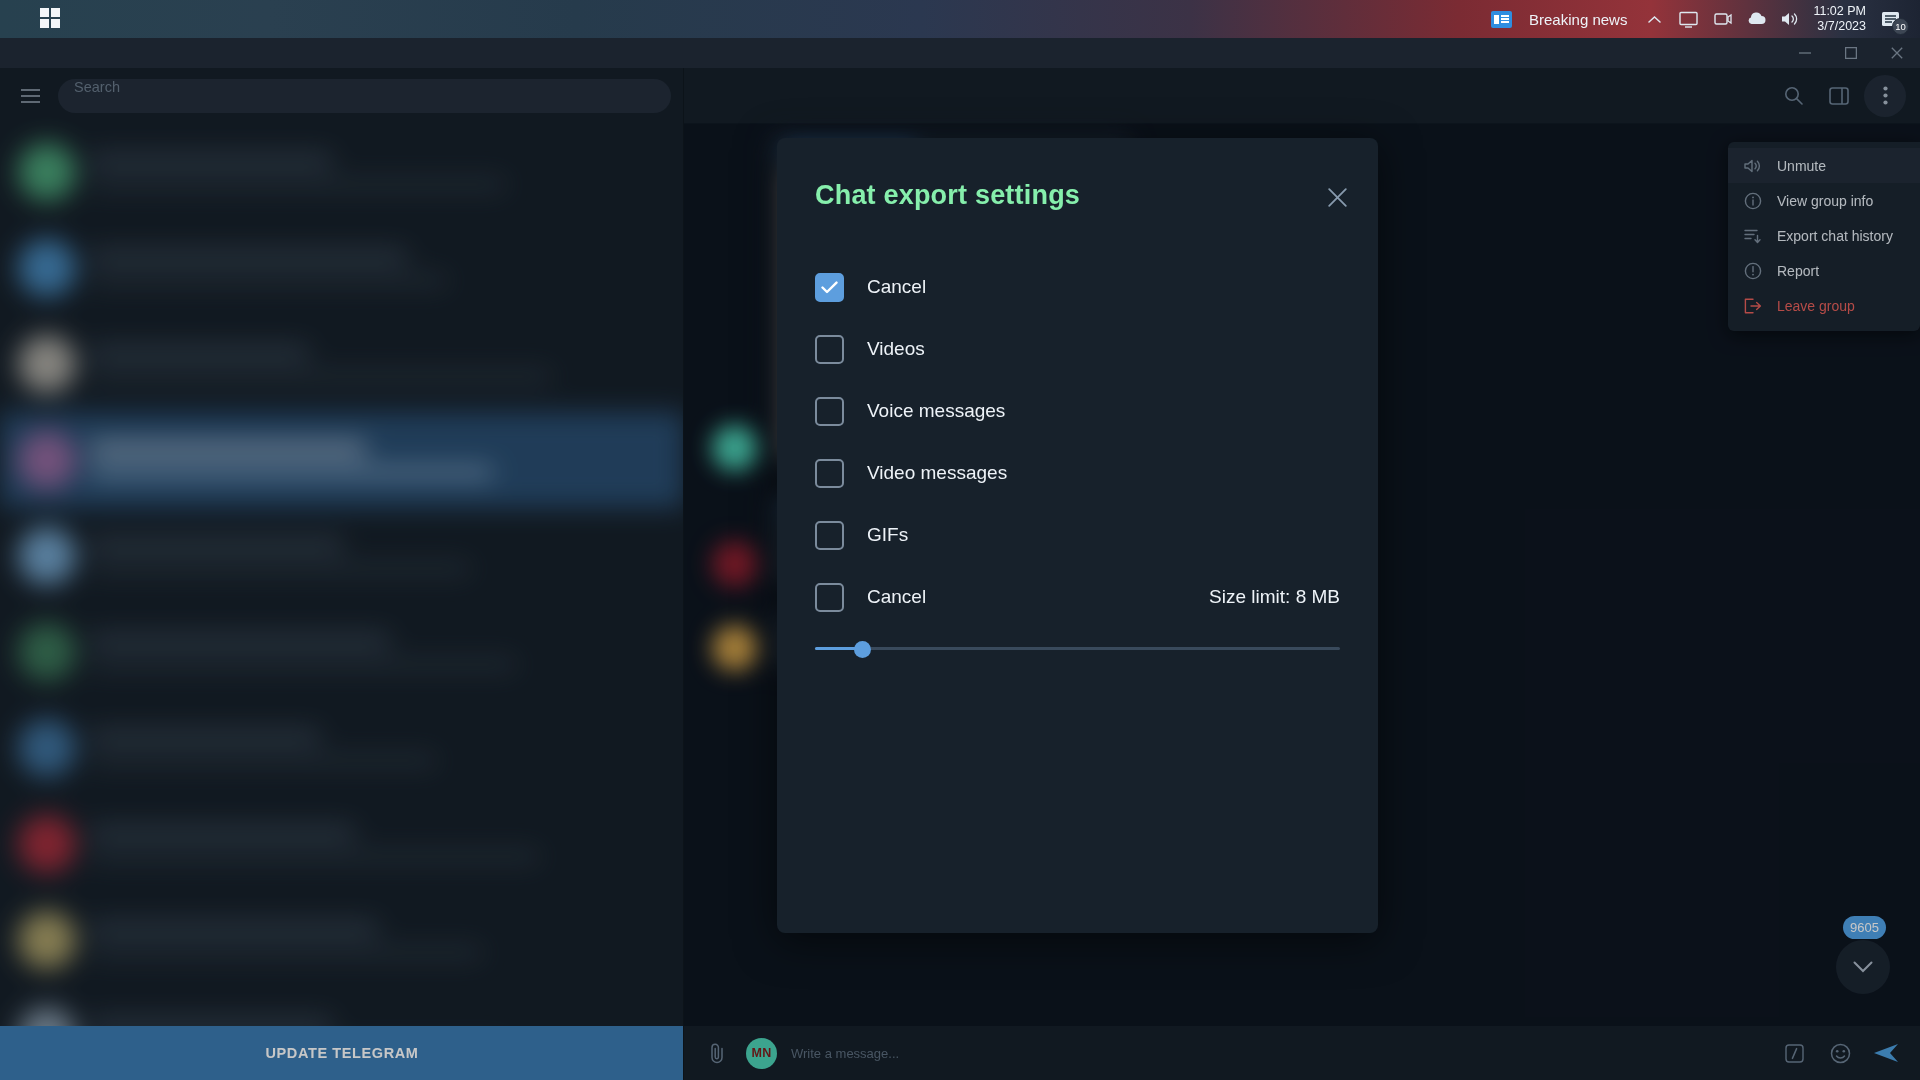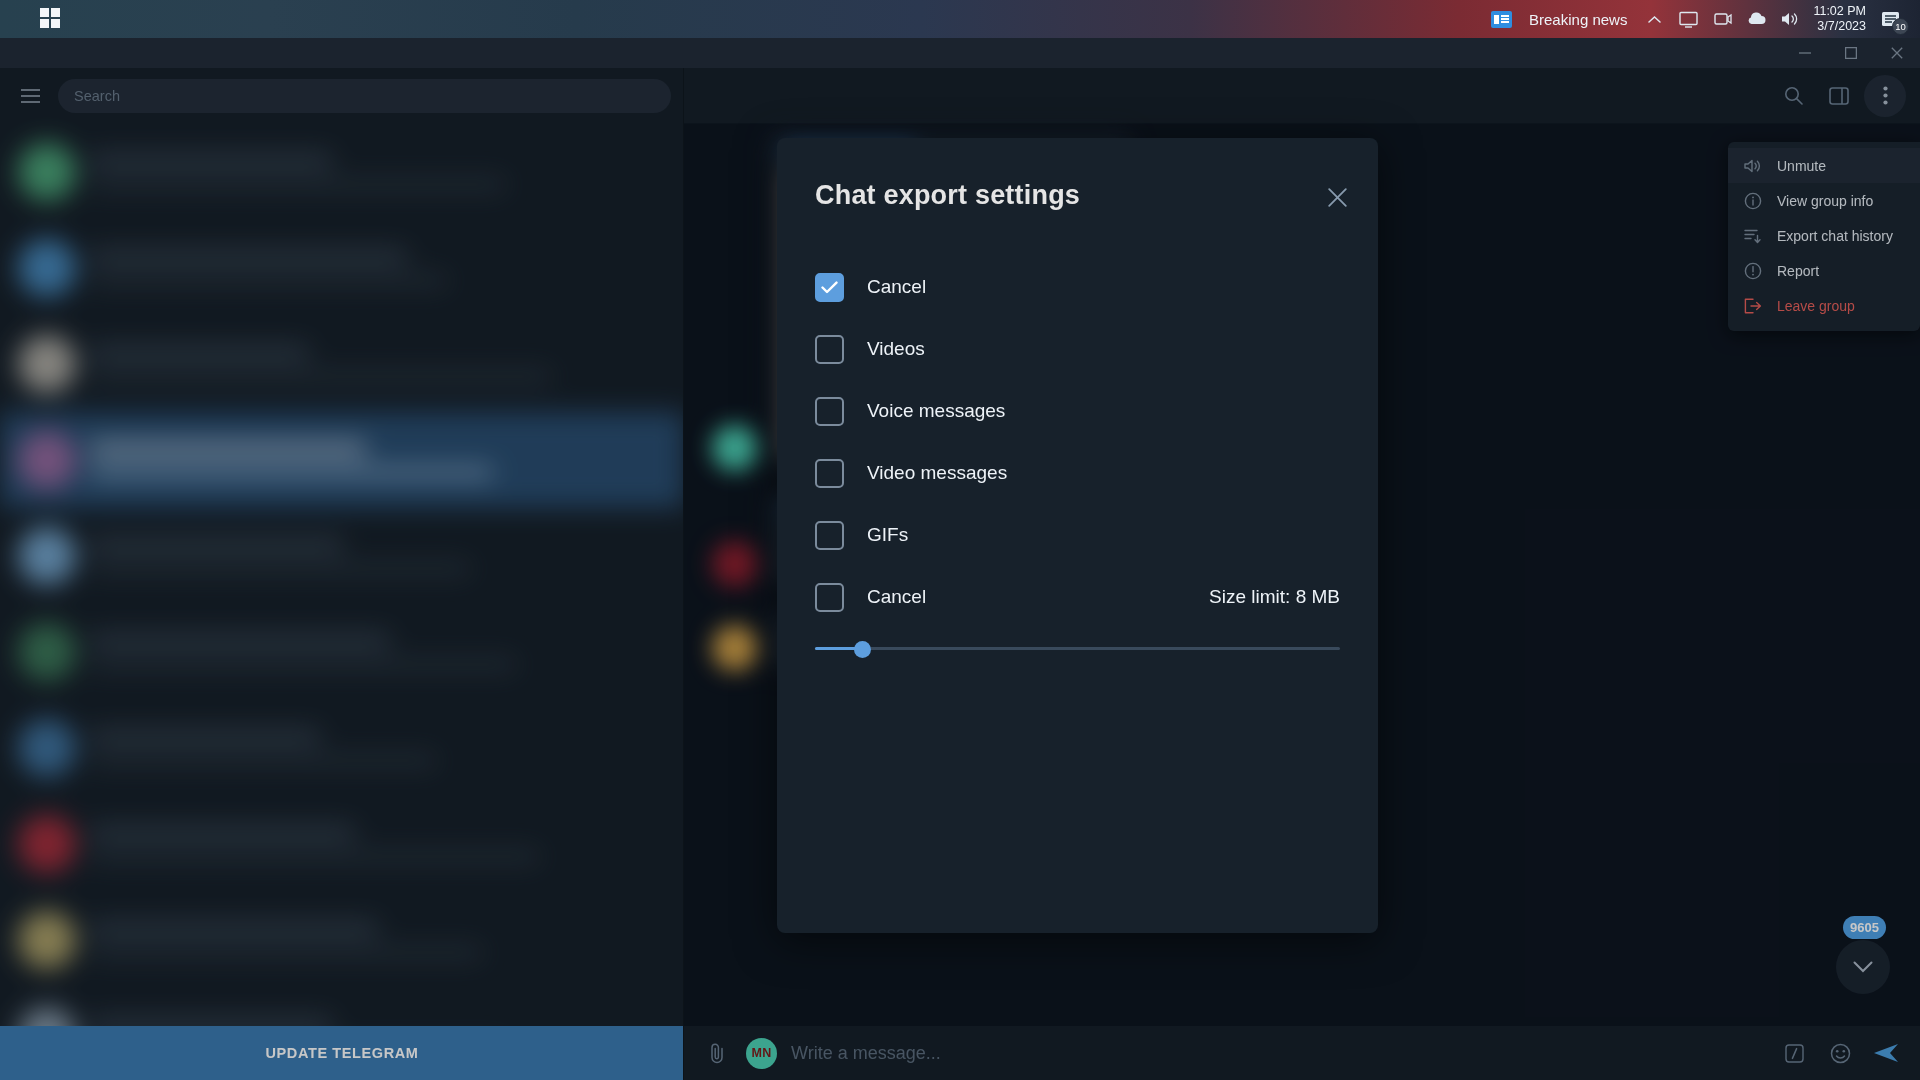--- a/index.html
+++ b/index.html
@@ -55,21 +55,21 @@
   .tg-titlebar .wbtns { position:absolute; right:0; top:0; display:flex; height:30px; }
   .wbtn { width:46px;height:30px;display:flex;align-items:center;justify-content:center;color:#8a98a8; }
 
   
   .sidebar { position:absolute; top:30px; left:0; width:684px; height:1012px; background:#17212b;
     border-right:1px solid #101921; overflow:hidden; }
   .sb-header { height:56px; display:flex; align-items:center; padding:0 12px 0 8px; gap:6px; }
   .burger { width:44px;height:44px;display:flex;align-items:center;justify-content:center; }
   .burger i { display:block; width:19px;height:2px;background:#7a8795;box-shadow:0 -6px 0 #7a8795, 0 6px 0 #7a8795; }
   .search-box { flex:1; height:34px; background:#242f3d; border-radius:18px;
-    display:flex; align-items:center; padding:0 16px; }
+    display:flex; align-items:flex-start; padding:0 16px; }
   .search-box span { font-size:14.5px; color:#6b7b8c; }
 
   
   .chatlist { position:absolute; top:56px; left:0; width:684px; height:900px;
     filter:blur(13px); opacity:.92; }
   .crow { height:96px; position:relative; display:flex; align-items:center; padding:0 18px; }
   .crow.sel { background:#2b5278; }
   .cav { width:58px;height:58px;border-radius:50%; flex:0 0 58px; }
   .clines { margin-left:14px; flex:1; }
   .cl1 { height:13px; background:#4a5a6b; border-radius:3px; width:42%; margin-bottom:12px; opacity:.75;}
@@ -100,31 +100,31 @@
   .bub .img { background:#cdb6a7; border-radius:8px; width:330px; height:290px; }
   .bub .ln { height:11px; background:#45566a; border-radius:3px; margin-top:8px; }
 
   .scrollbtn-wrap { position:absolute; right:30px; bottom:86px; width:54px; height:78px; }
   .scrollbtn {
     position:absolute; bottom:0; left:0; width:54px;height:54px;border-radius:50%;
     background:#1c2733; display:flex;align-items:center;justify-content:center; color:#aebac8;
   }
   .unread-badge {
     position:absolute; top:0; left:7px; background:#51a3e8; color:#fff; border-radius:12px;
-    min-width:42px; height:23px; font-size:13px; font-weight:bold;
+    min-width:42px; height:23px; font-size:13px; font-weight:normal;
     display:flex;align-items:center;justify-content:center; padding:0 7px;
   }
 
   
   .inputbar { position:absolute; bottom:0; left:684px; width:1236px; height:54px;
     background:#17212b; display:flex; align-items:center; padding:0 18px; gap:14px; }
   .clip { width:30px;height:30px;display:flex;align-items:center;justify-content:center;color:#6f8296; }
   .mn-av { width:31px;height:31px;border-radius:50%;background:#4dd2b7;color:#7f1d1d;
     font-size:12.5px;font-weight:bold;display:flex;align-items:center;justify-content:center;letter-spacing:.3px; }
-  .msg-placeholder { flex:1; font-size:18px; color:#5d6e7f; }
+  .msg-placeholder { flex:1; font-size:13px; color:#5d6e7f; }
   .ibtn { width:32px;height:32px;display:flex;align-items:center;justify-content:center;color:#6f8296; }
   .send { color:#4ea0e0; }
 
   
   .ctxmenu {
     position:absolute; top:104px; right:0; width:192px; background:#1c2733;
     border-radius:6px 0 6px 6px; padding:6px 0 8px; z-index:40;
     box-shadow:0 4px 18px rgba(0,0,0,.5);
   }
   .ctx-item { height:35px; display:flex; align-items:center; padding:0 14px; gap:13px;
@@ -134,21 +134,21 @@
   .ctx-ico { width:22px;height:22px;display:flex;align-items:center;justify-content:center;color:#7f8f9f; flex:0 0 22px; }
   .ctx-item.danger .ctx-ico { color:#e8615c; }
 
   
   .scrim { position:absolute; top:38px; left:0; width:1920px; height:1042px; background:rgba(0,0,0,.22); z-index:45; }
   .modal {
     position:absolute; left:777px; top:138px; width:601px; min-height:795px;
     background:#17212b; border-radius:8px; z-index:50;
     box-shadow:0 8px 40px rgba(0,0,0,.55); padding:32px 38px 0;
   }
-  .modal-title { font-size:27px; font-weight:bold; color:#e5e5e5; letter-spacing:.2px; padding-top:10px; }
+  .modal-title { font-size:27px; font-weight:bold; color:#86efac; letter-spacing:.2px; padding-top:10px; }
   .modal-close { position:absolute; right:22px; top:40px; width:38px;height:38px;
     display:flex;align-items:center;justify-content:center;color:#879aad; }
 
   .opts { margin-top:45px; }
   .opt { display:flex; align-items:center; height:62px; }
   .cbx { width:29px;height:29px;border:2px solid #7b8b9c; border-radius:5px; flex:0 0 29px;
     display:flex;align-items:center;justify-content:center; }
   .cbx.on { background:#5d9ede; border-color:#5d9ede; }
   .opt-label { margin-left:23px; font-size:19px; color:#eef3f8; }
   .size-limit { margin-left:auto; font-size:19px; color:#eef3f8; }

